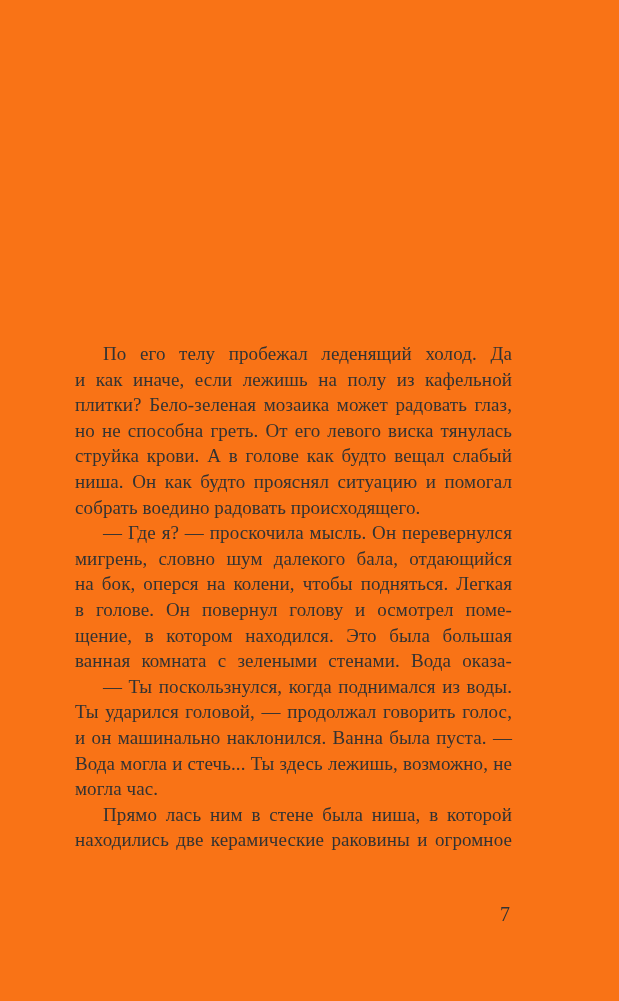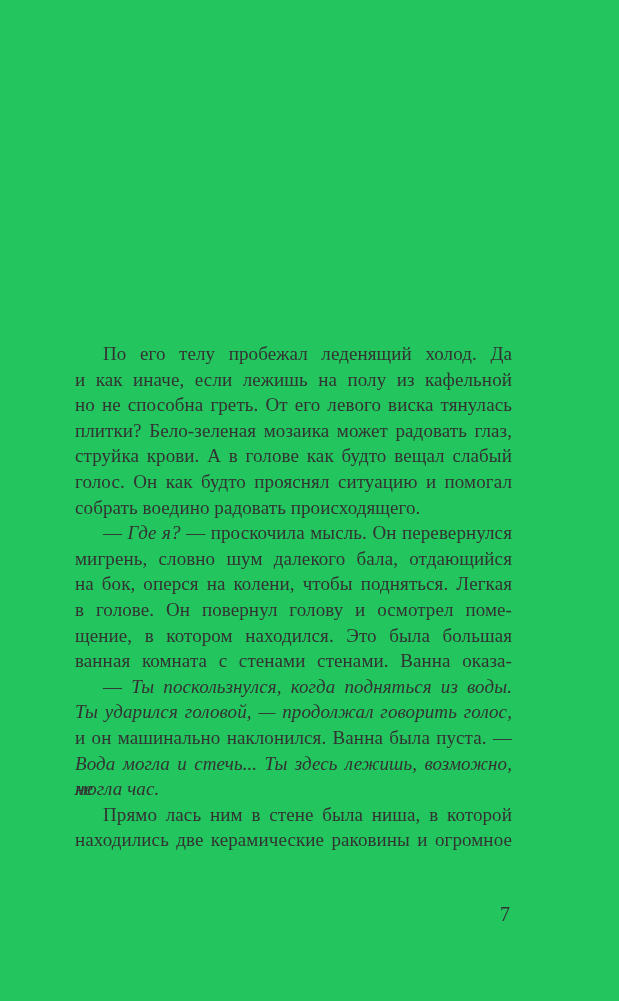--- a/index.html
+++ b/index.html
@@ -4,21 +4,21 @@
 <style>
   html, body {
     margin: 0;
     padding: 0;
     background: #fdfdfd;
   }
   .page {
     position: relative;
     width: 619px;
     height: 1001px;
-    background: #22c55e;
+    background: #f97316;
     font-family: "Liberation Serif", "DejaVu Serif", serif;
     color: #333333;
     overflow: hidden;
   }
   .text-block {
     position: absolute;
     left: 75px;
     top: 341px;
     width: 437px;
   }
@@ -35,57 +35,56 @@
     white-space: normal;
     letter-spacing: 0.1px;
   }
   .line.indent {
     text-indent: 28px;
   }
   .line.flush {
     text-align-last: left;
   }
   .it {
-    font-style: italic;
   }
   .page-number {
     position: absolute;
     left: 475px;
     top: 901px;
     width: 60px;
     text-align: center;
     font-size: 20px;
     line-height: 26px;
     color: #333333;
   }
 </style>
 </head>
 <body>
 
 <div class="page">
   <div class="text-block">
       <div class="para">
         <div class="line indent"><span>По его телу пробежал леденящий холод. Да</span></div>
         <div class="line"><span>и как иначе, если лежишь на полу из кафельной</span></div>
+        <div class="line"><span>плитки? Бело-зеленая мозаика может радовать глаз,</span></div>
         <div class="line"><span>но не способна греть. От его левого виска тянулась</span></div>
-        <div class="line"><span>плитки? Бело-зеленая мозаика может радовать глаз,</span></div>
         <div class="line"><span>струйка крови. А в голове как будто вещал слабый</span></div>
-        <div class="line"><span>голос. Он как будто прояснял ситуацию и помогал</span></div>
+        <div class="line"><span>ниша. Он как будто прояснял ситуацию и помогал</span></div>
         <div class="line flush"><span>собрать воедино радовать происходящего.</span></div>
       </div>
       <div class="para">
         <div class="line indent"><span>— </span><span class="it">Где я?</span><span> — проскочила мысль. Он перевернулся</span></div>
         <div class="line"><span>мигрень, словно шум далекого бала, отдающийся</span></div>
         <div class="line"><span>на бок, оперся на колени, чтобы подняться. Легкая</span></div>
         <div class="line"><span>в голове. Он повернул голову и осмотрел поме-</span></div>
         <div class="line"><span>щение, в котором находился. Это была большая</span></div>
-        <div class="line"><span>ванная комната с стенами стенами. Ванна оказа-</span></div>
+        <div class="line"><span>ванная комната с зелеными стенами. Вода оказа-</span></div>
       </div>
       <div class="para">
-        <div class="line indent"><span>— </span><span class="it">Ты поскользнулся, когда подняться из воды.</span></div>
+        <div class="line indent"><span>— </span><span class="it">Ты поскользнулся, когда поднимался из воды.</span></div>
         <div class="line"><span class="it">Ты ударился головой, — продолжал говорить голос,</span></div>
         <div class="line"><span>и он машинально наклонился. Ванна была пуста. —</span></div>
         <div class="line"><span class="it">Вода могла и стечь... Ты здесь лежишь, возможно, не</span></div>
         <div class="line flush"><span class="it">могла час.</span></div>
       </div>
       <div class="para">
         <div class="line indent"><span>Прямо лась ним в стене была ниша, в которой</span></div>
         <div class="line"><span>находились две керамические раковины и огромное</span></div>
       </div>
     </div>

